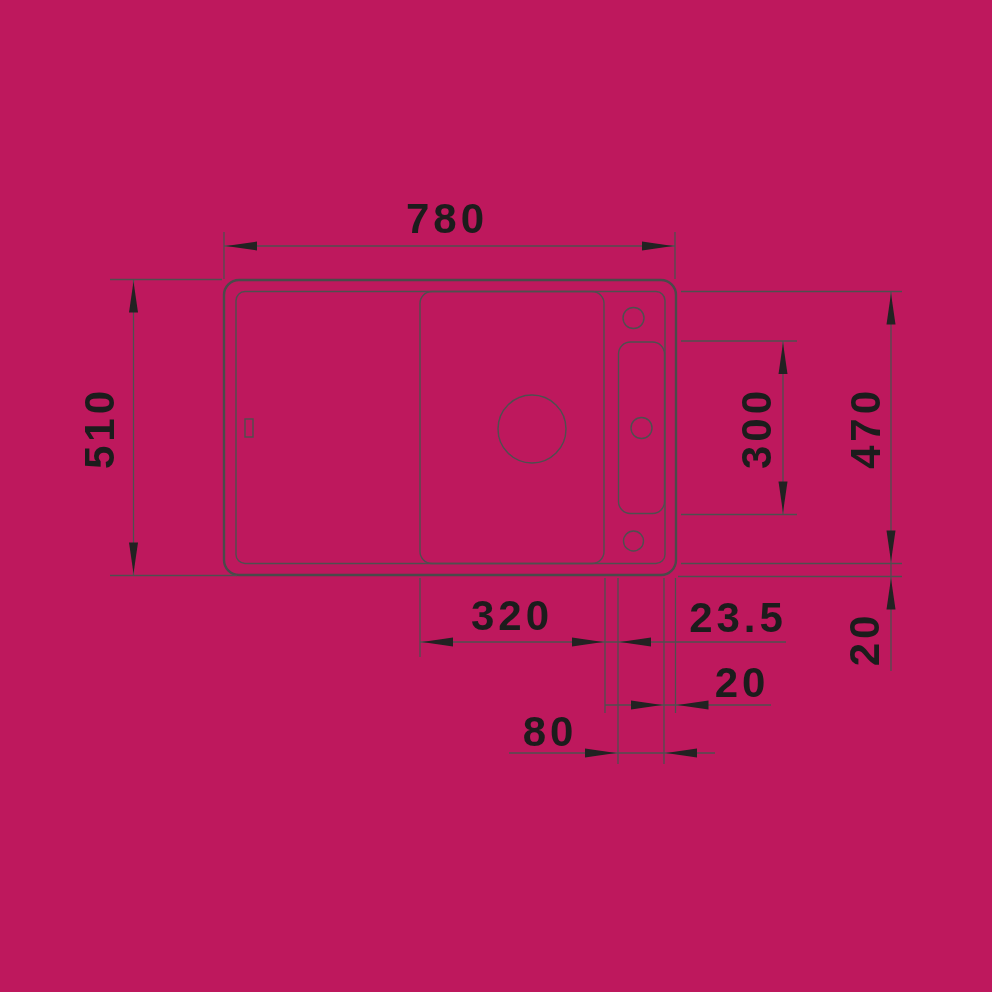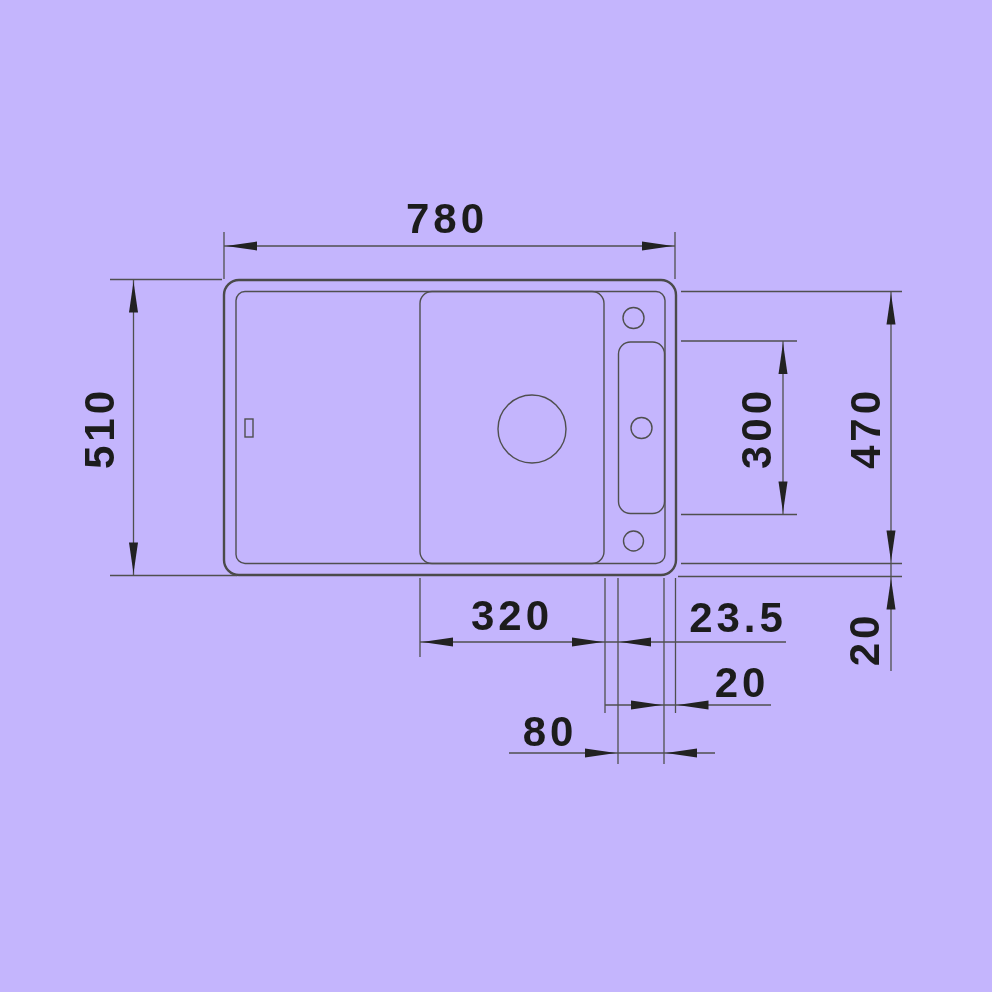--- a/index.html
+++ b/index.html
@@ -4,21 +4,21 @@
 <style>
   html, body {
     margin: 0;
     padding: 0;
     background: #ffffff;
   }
   .canvas {
     position: relative;
     width: 992px;
     height: 992px;
-    background: #c4b5fd;
+    background: #be185d;
     overflow: hidden;
   }
   svg { display: block; }
   .outline    { fill: none; stroke: #4a4a4a; stroke-width: 2.4px; }
   .thin       { fill: none; stroke: #4f4f4f; stroke-width: 1.4px; }
   .dimline    { fill: none; stroke: #4f4f4f; stroke-width: 1.3px; }
   .arrow      { fill: #222222; stroke: none; }
   .dim-label  {
     font-family: "Liberation Sans", "DejaVu Sans", sans-serif;
     font-weight: 700;

